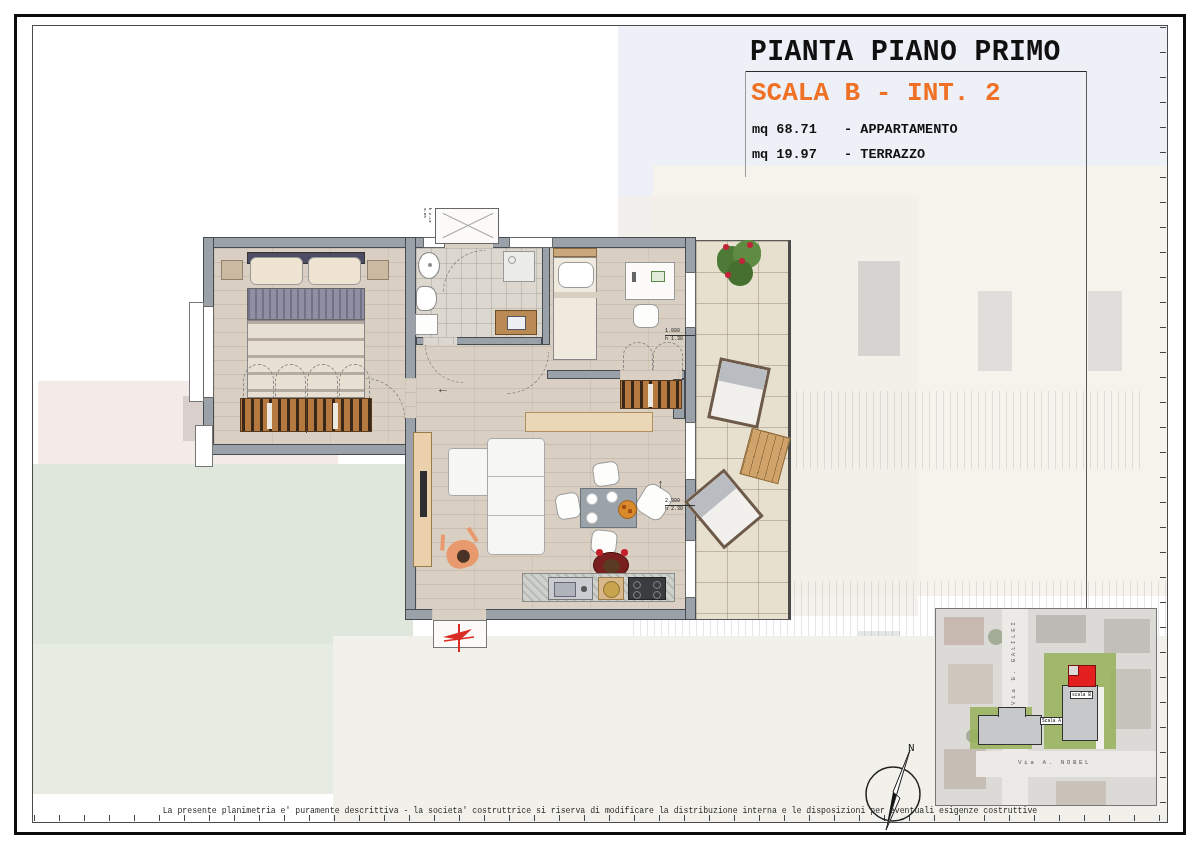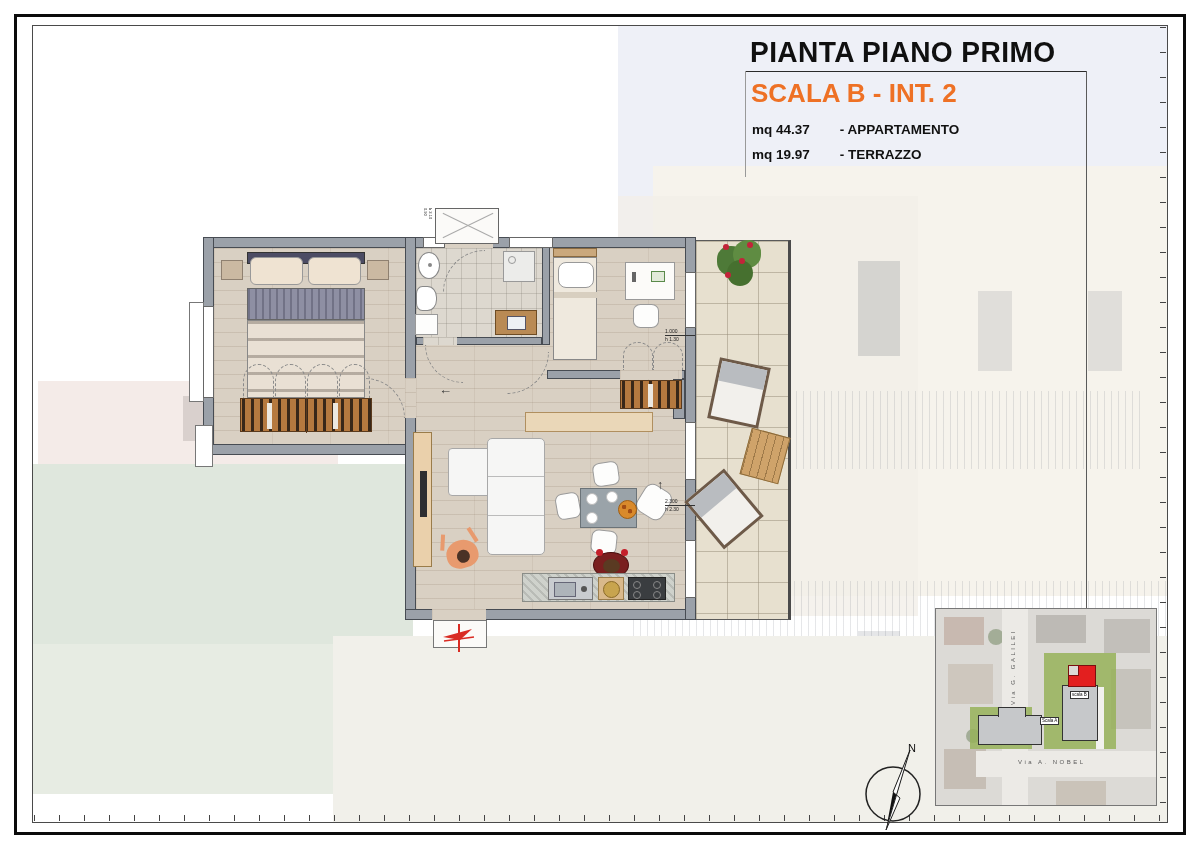--- a/index.html
+++ b/index.html
@@ -1,17 +1,17 @@
 <!DOCTYPE html>
 <html style="--accent: #ee7125; --wall: #9ba1a9; --wall-outline: #474c53; --wood: #d9d0c3; --tile: #e7e0cf; --red-marker: #e31f1f;"><head>
 <meta charset="utf-8">
 <style>
   html,body{margin:0;padding:0;background:#fff;}
   .sheet{position:relative;width:1200px;height:849px;background:#fff;overflow:hidden;
-         font-family:Liberation Sans, sans-serif;}
+         font-family:Liberation Mono, monospace;}
   .abs{position:absolute;box-sizing:border-box;}
   
   .outer-border{inset:14px;border:3px solid #0b0b0b;}
   .inner-border{left:32px;right:32px;top:25px;bottom:26px;border:1px solid #4a4a4a;}
   .ruler-b{left:34px;right:34px;bottom:28px;height:6px;
            background:repeating-linear-gradient(90deg,#444 0 1px,transparent 1px 25px);}
   .ruler-r{right:34px;top:27px;bottom:28px;width:6px;
            background:repeating-linear-gradient(180deg,#444 0 1px,transparent 1px 25px);}
   
   .bg div{position:absolute;box-sizing:border-box;}
@@ -81,21 +81,21 @@
   <div class="abs ruler-b"></div>
   <div class="abs ruler-r"></div>
 
   <div>
     <div class="abs title" style="left:750px;top:36px;">PIANTA PIANO PRIMO</div>
     <div class="abs" style="left:745px;top:71px;width:342px;border-top:1.5px solid #2a2a2a;"></div>
     <div class="abs" style="left:745px;top:71px;height:106px;border-left:1px solid #999;"></div>
     <div class="abs" style="left:1086px;top:71px;height:592px;border-left:1.5px solid #5a5a5a;"></div>
     <div class="abs subtitle" style="left:751px;top:78px;">SCALA B - INT. 2</div>
     <div class="abs arearow" style="left:752px;top:122px;">
-      <span class="v">mq 44.37</span>
+      <span class="v">mq 68.71</span>
       <span>- APPARTAMENTO</span>
     </div>
     <div class="abs arearow" style="left:752px;top:147px;">
       <span class="v">mq 19.97</span>
       <span>- TERRAZZO</span>
     </div>
   </div>
 
   <div class="abs" style="left:195px;top:210px;width:600px;height:450px;">
 
@@ -306,14 +306,15 @@
 
   <div class="abs" style="left:852px;top:742px;width:90px;height:95px;">
     <svg width="90" height="95" viewBox="0 0 90 95">
       <circle cx="41" cy="52" r="27" fill="none" stroke="#222" stroke-width="1.5"></circle>
       <polygon points="58,8 34,88 41,50" fill="#111"></polygon>
       <polygon points="58,8 41,50 48,56 34,88" fill="#fcfcfc" stroke="#222" stroke-width="1"></polygon>
     </svg>
     <span class="abs" style="left:56px;top:0;font-size:11px;color:#111;">N</span>
   </div>
 
+  <div class="abs disclaimer">La presente planimetria e' puramente descrittiva - la societa' costruttrice si riserva di modificare la distribuzione interna e le disposizioni per eventuali esigenze costruttive</div>
 
 </div>
 
 </body></html>

